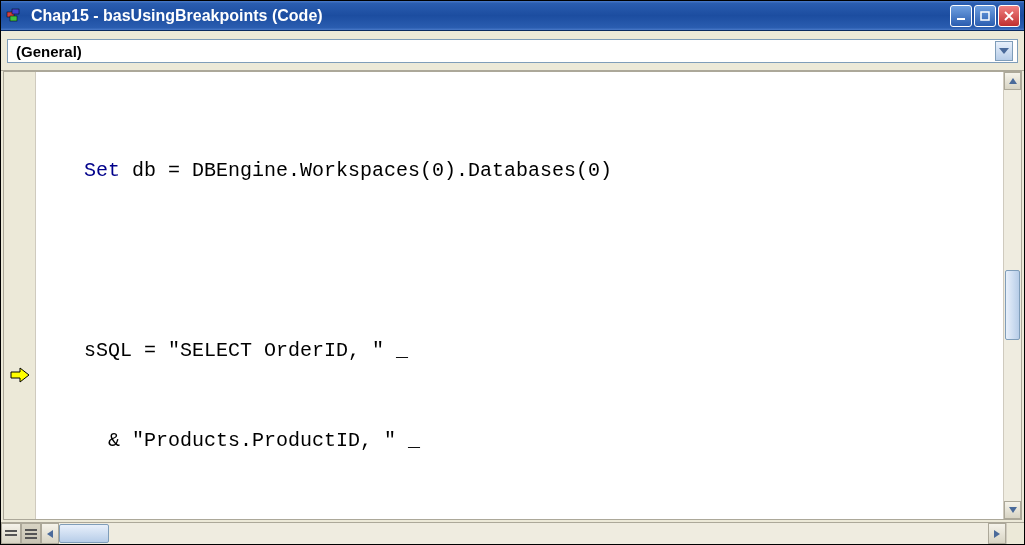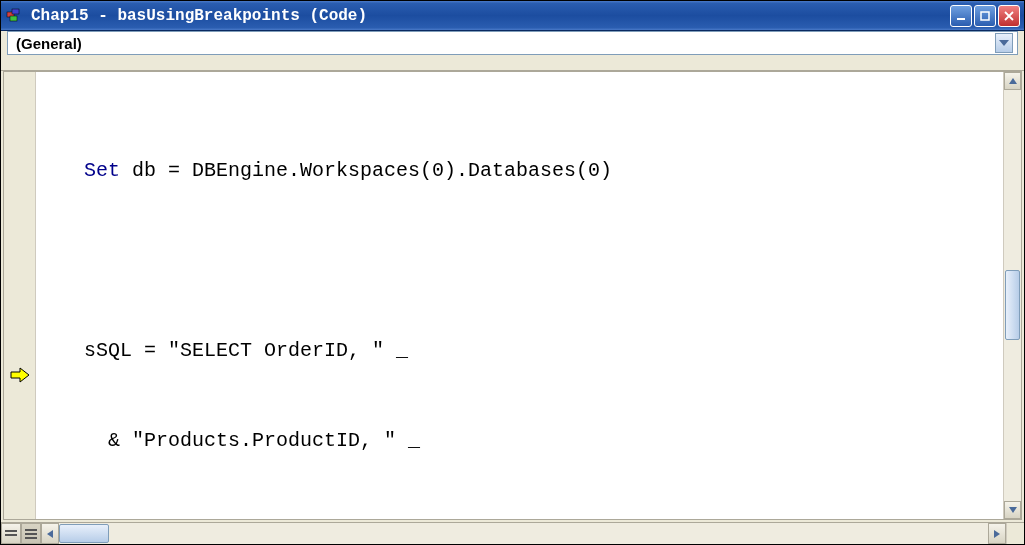--- a/index.html
+++ b/index.html
@@ -24,21 +24,20 @@
   .titlebar {
     height: 30px;
     background: linear-gradient(to bottom, #4a7ac9 0%, #2a5db0 8%, #1c4da0 50%, #2a5db0 92%, #4a7ac9 100%);
     display: flex;
     align-items: center;
     padding: 0 4px;
     color: #fff;
     font-weight: bold;
     font-size: 16px;
     border-bottom: 1px solid #0a2a60;
-    font-family: Liberation Mono, monospace;
   }
   .title-icon {
     width: 20px;
     height: 20px;
     margin-right: 6px;
     display: flex;
     align-items: center;
     justify-content: center;
   }
   .title-text {
@@ -63,21 +62,21 @@
     font-size: 12px;
     cursor: pointer;
   }
   .win-btn.close {
     background: linear-gradient(to bottom, #f08080, #c03030);
   }
   .dropdown-row {
     height: 40px;
     display: flex;
     gap: 0;
-    padding: 0 6px;
+    padding: 8px 6px;
     background: #ece9d8;
     border-bottom: 1px solid #aca899;
   }
   .dropdown {
     flex: 1;
     height: 24px;
     background: #fff;
     border: 1px solid #7f9db9;
     display: flex;
     align-items: center;

